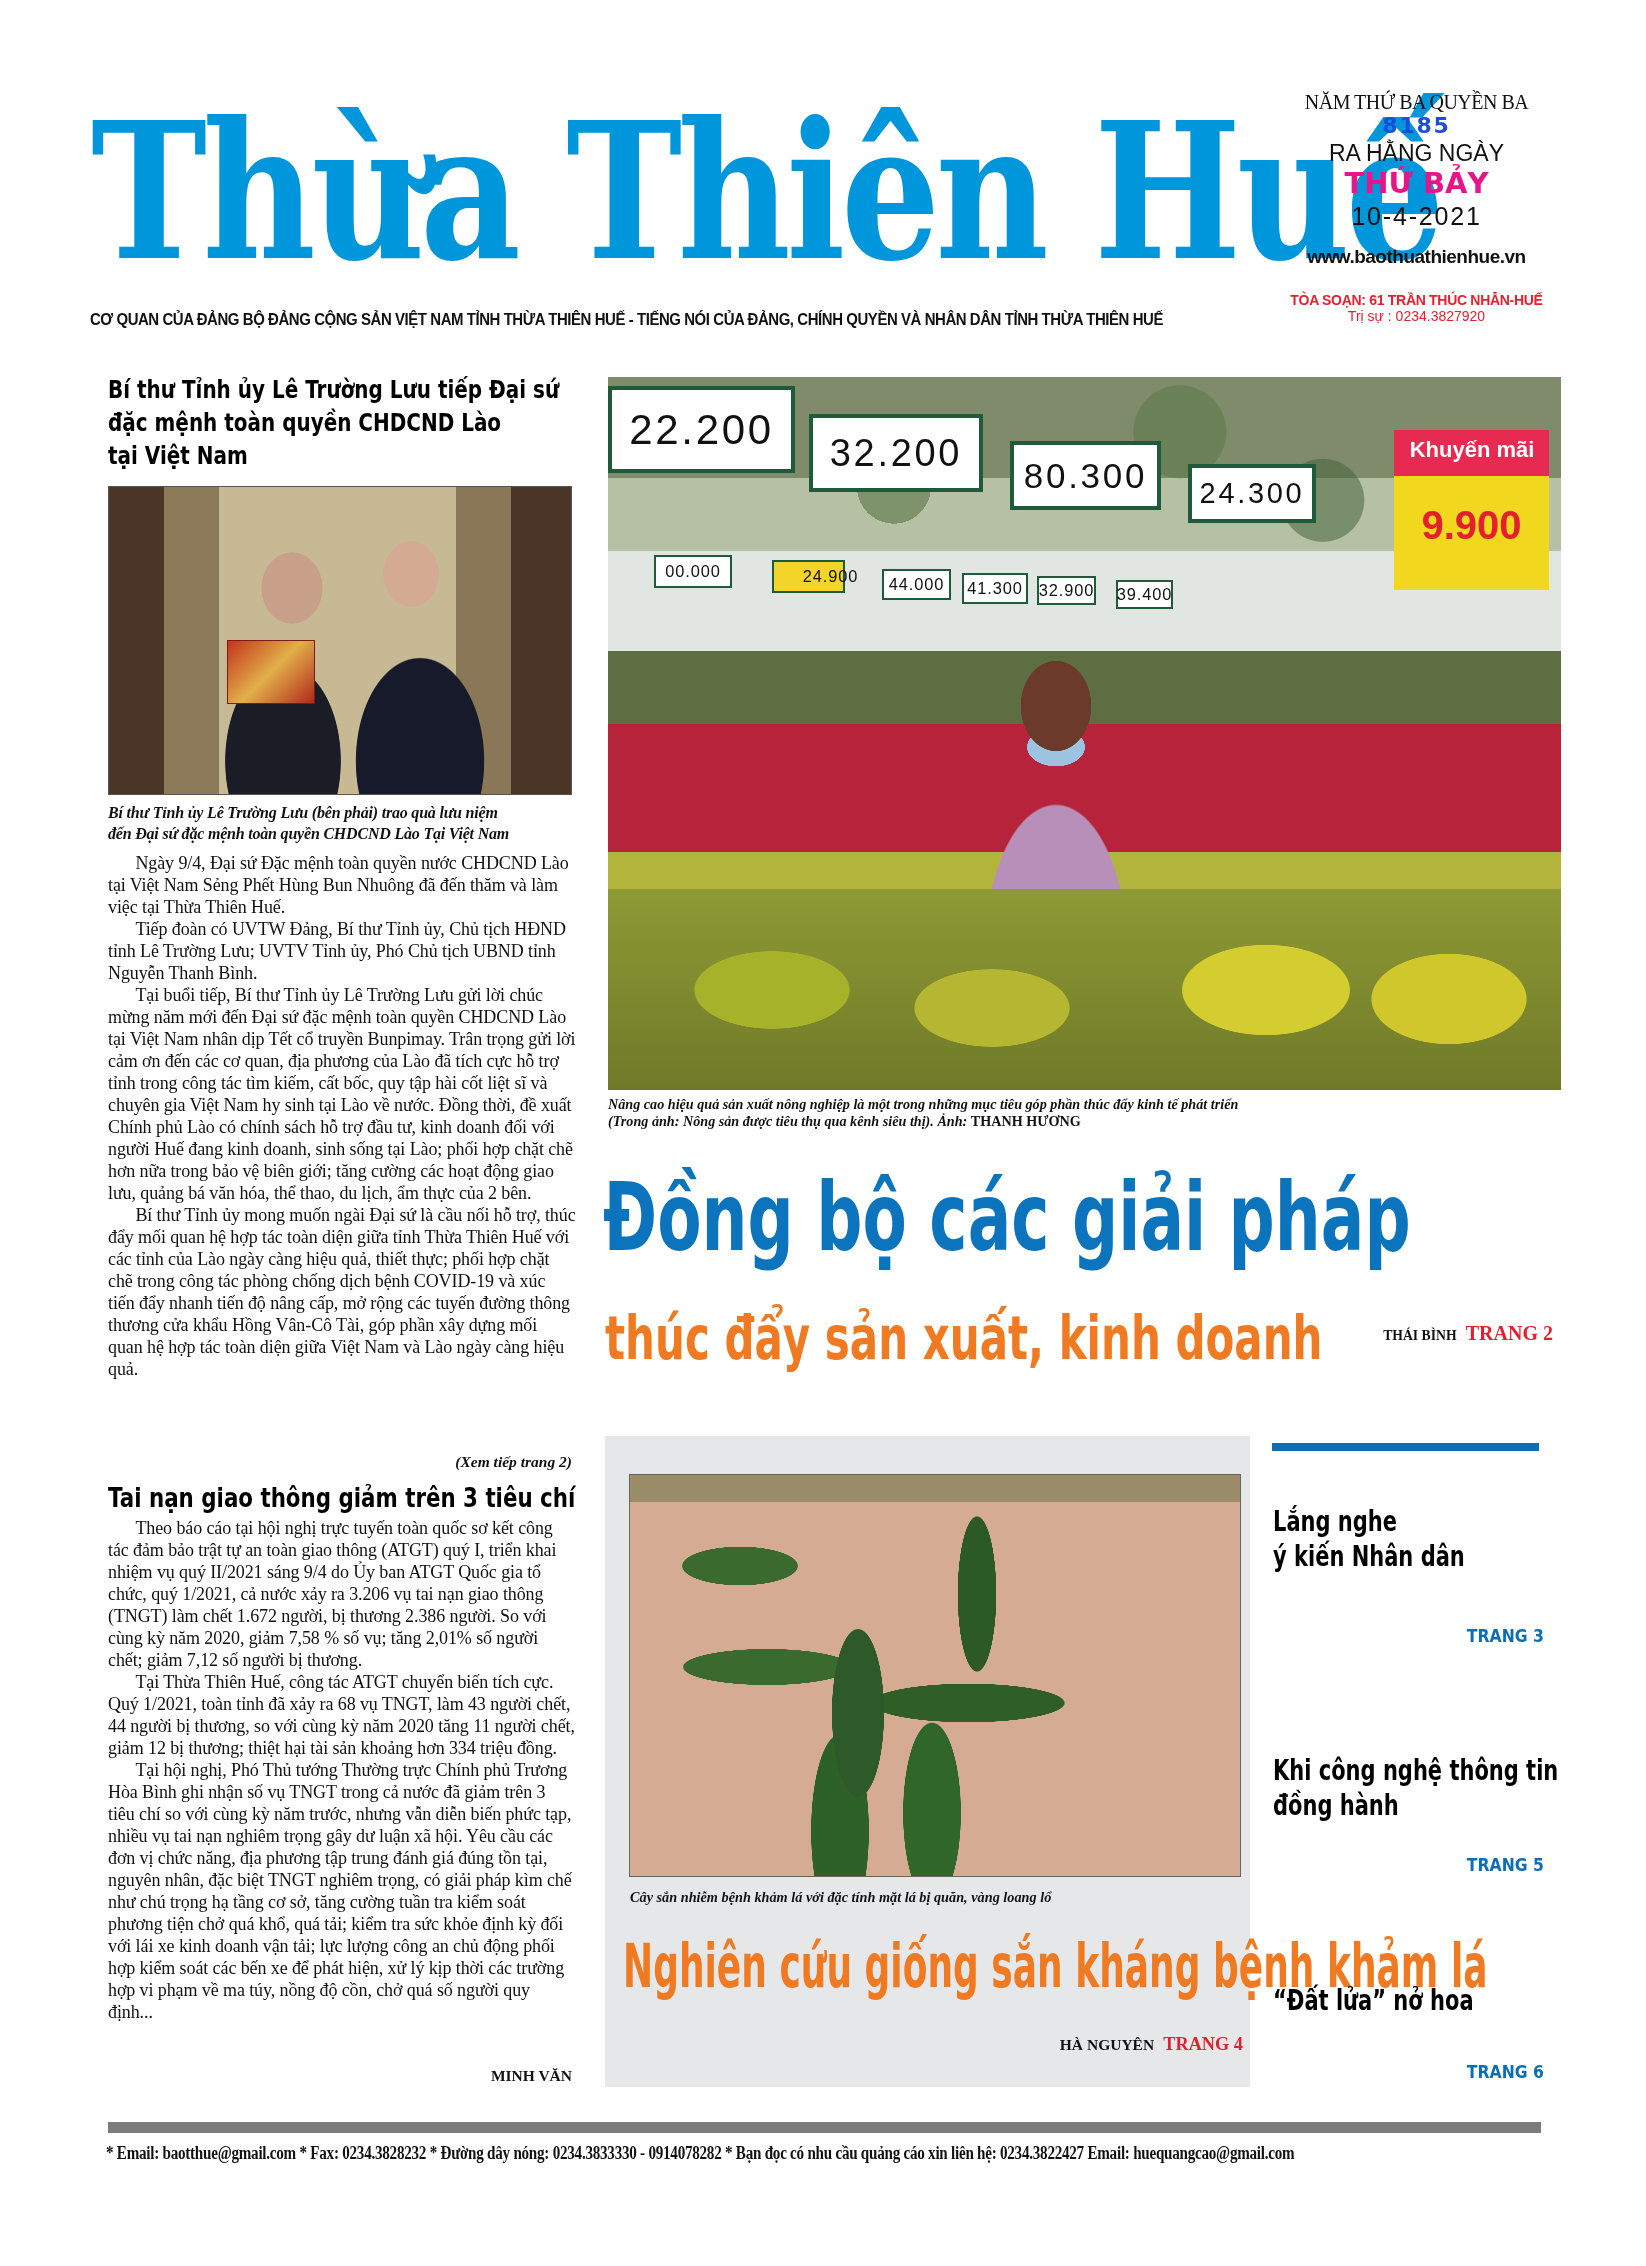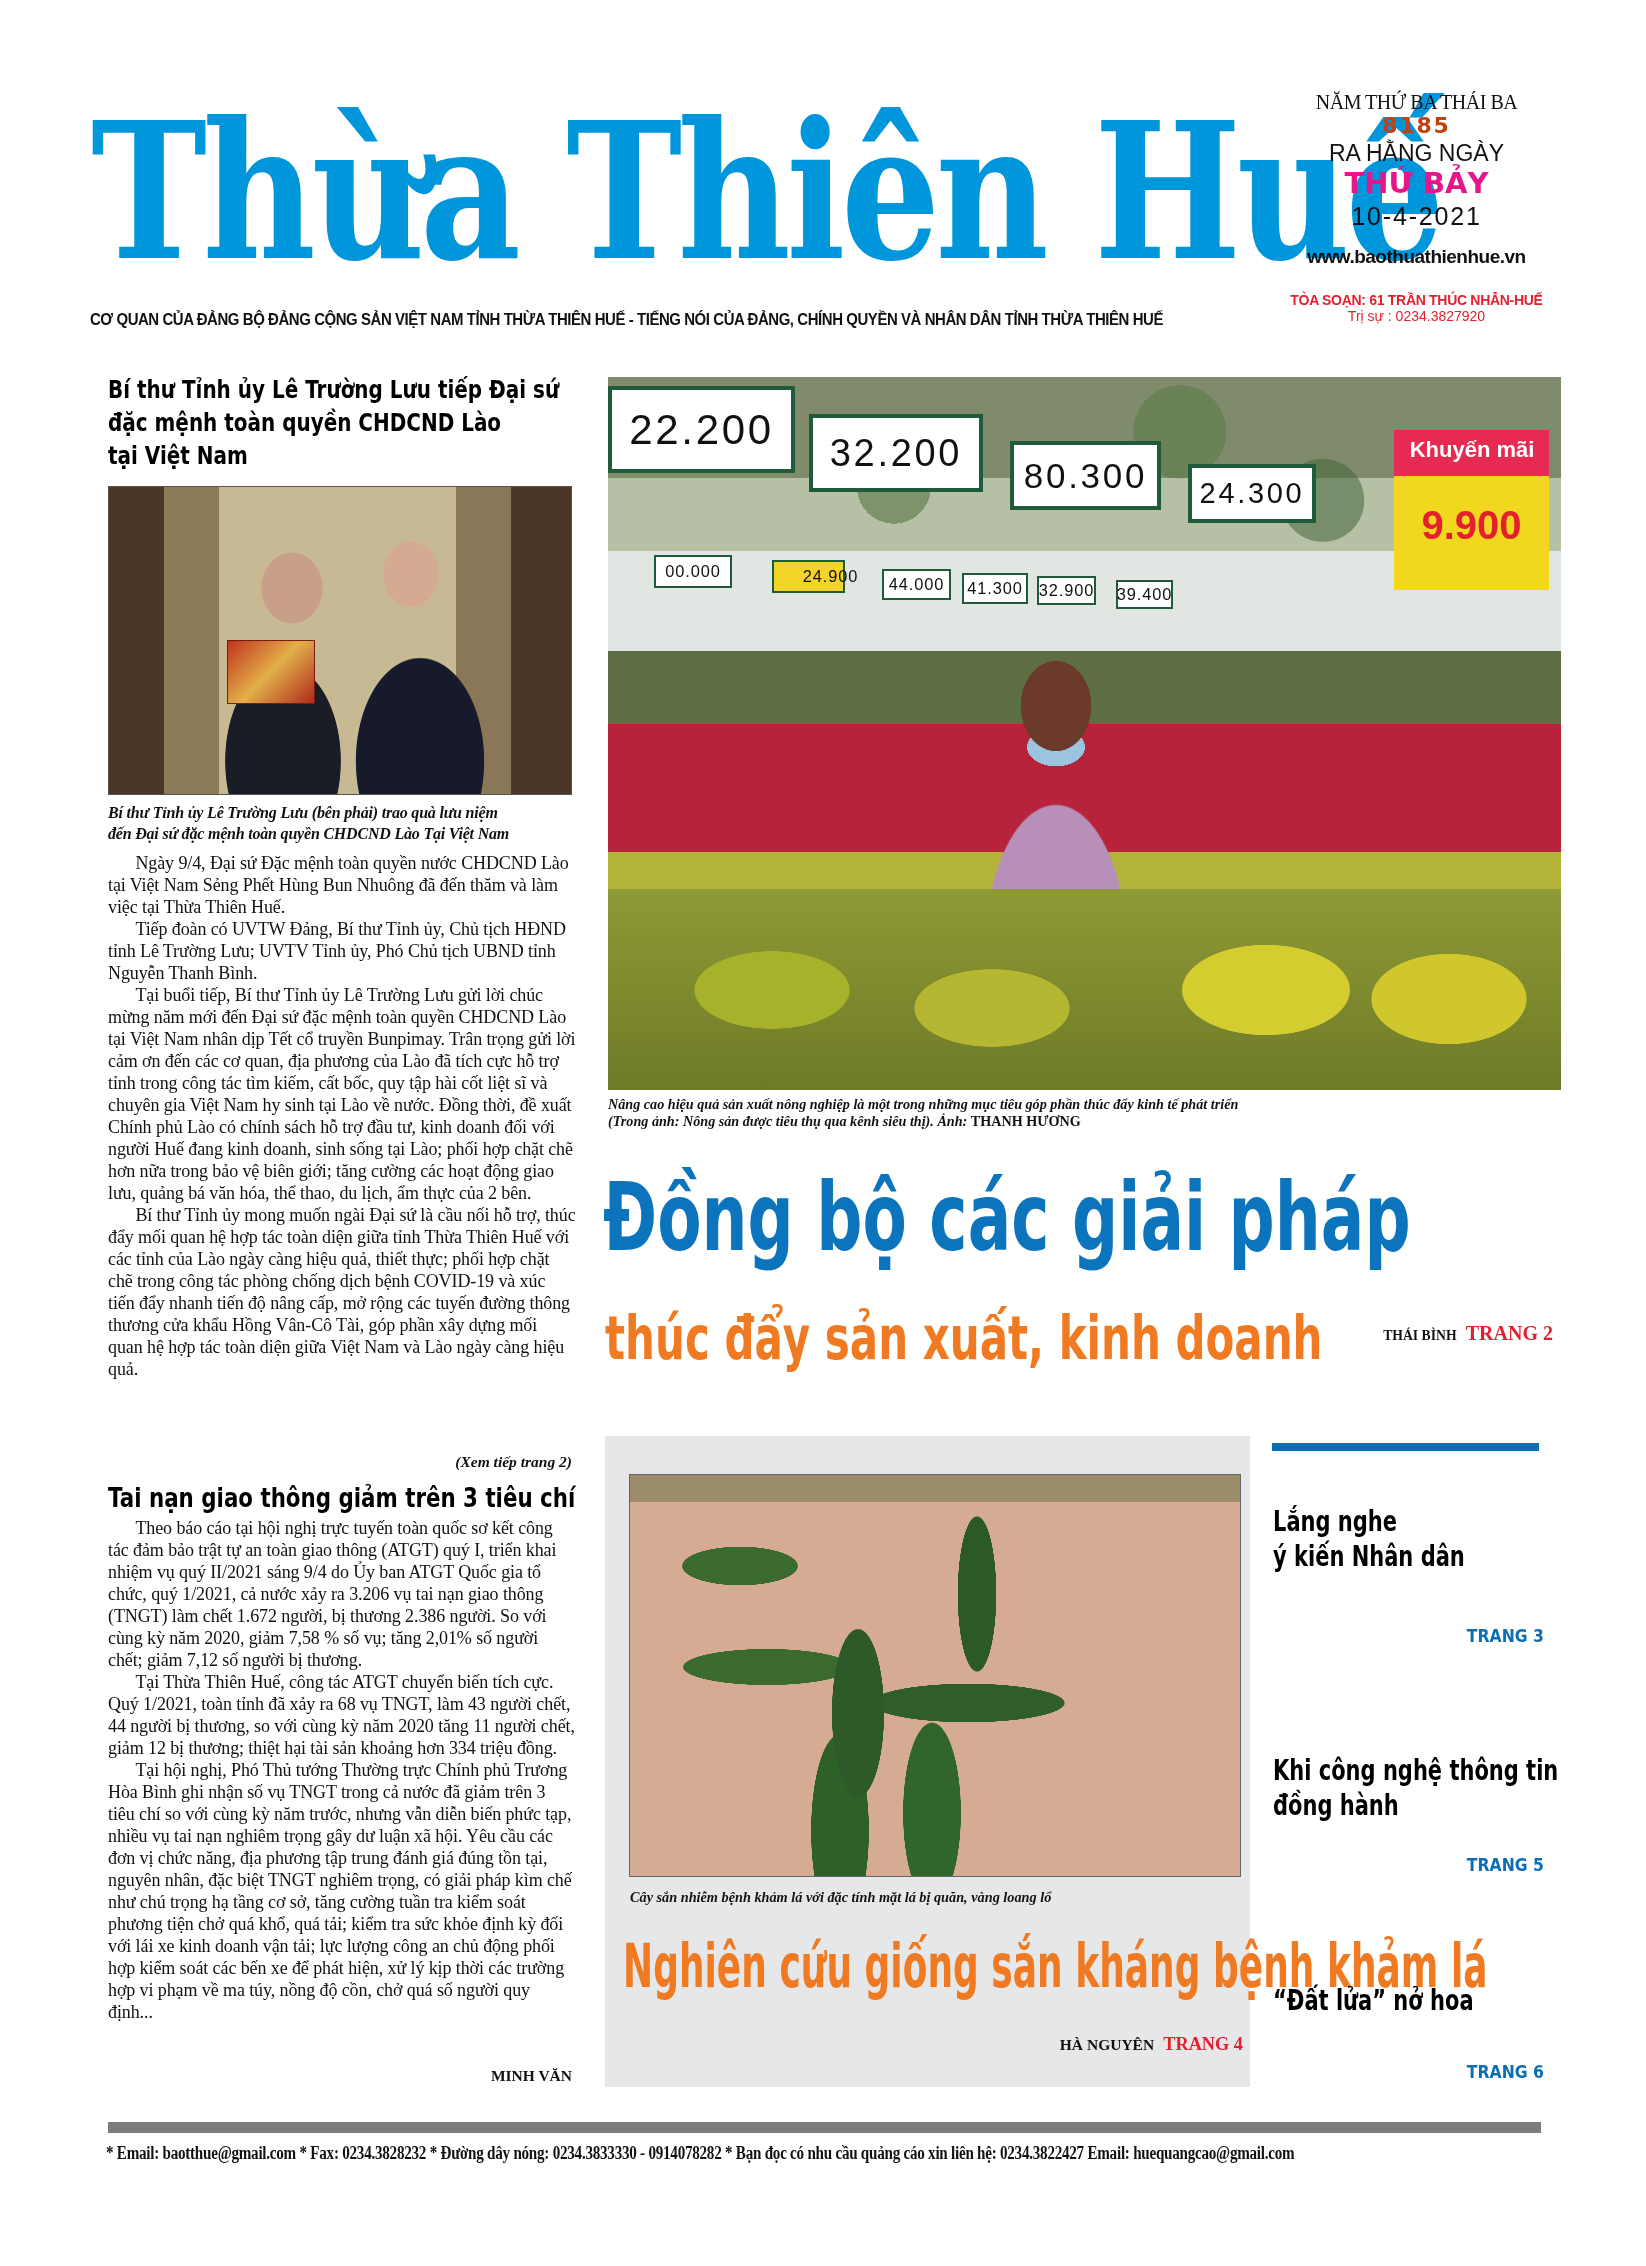--- a/index.html
+++ b/index.html
@@ -17,21 +17,21 @@
     white-space: nowrap;
   }
   .tagline {
     left: 90px; top: 309px; width: 1188px;
     font-family: "Liberation Sans", sans-serif; font-weight: bold;
     font-size: 17.4px; letter-spacing: -0.5px; color: #111;
     white-space: nowrap; transform: scaleX(0.86); transform-origin: left top;
   }
   .info-box { left: 1261px; top: 91px; width: 311px; text-align: center; }
   .info-year { font-family: "Liberation Serif", serif; font-size: 20px; letter-spacing: -0.5px; }
-  .info-issue { font-family: "DejaVu Sans", sans-serif; font-weight: bold; font-size: 22px; color: #c2410c; line-height: 24px; letter-spacing: 1.8px; }
+  .info-issue { font-family: "DejaVu Sans", sans-serif; font-weight: bold; font-size: 22px; color: #1d4ed8; line-height: 24px; letter-spacing: 1.8px; }
   .info-daily { font-family: "Liberation Sans", sans-serif; font-size: 23px; margin-top: 1.8px; }
   .info-day { font-family: "DejaVu Sans", sans-serif; font-weight: bold; font-size: 29px; color: #e6168a; line-height: 33px; }
   .info-date { font-family: "Liberation Sans", sans-serif; font-size: 25px; letter-spacing: 1.8px; margin-top: 1.8px; }
   .info-web { font-family: "Liberation Sans", sans-serif; font-weight: bold; font-size: 19px; margin-top: 15px; letter-spacing: -0.5px; }
   .info-office { font-family: "Liberation Sans", sans-serif; font-weight: bold; font-size: 14px; color: #e5202e; margin-top: 24px; letter-spacing: -0.3px; }
   .info-phone { font-family: "Liberation Sans", sans-serif; font-size: 14px; color: #e5202e; }
 
   
   .headline-sans {
     font-family: "DejaVu Sans", sans-serif; font-weight: bold; color: #000;
@@ -182,21 +182,21 @@
     transform: scaleX(0.84); transform-origin: left top; white-space: nowrap; letter-spacing: -0.3px;
   }
 </style>
 </head>
 <body>
 
 <div class="abs masthead-title">Thừa Thiên Huế</div>
 <div class="abs tagline">CƠ QUAN CỦA ĐẢNG BỘ ĐẢNG CỘNG SẢN VIỆT NAM TỈNH THỪA THIÊN HUẾ  -  TIẾNG NÓI CỦA ĐẢNG, CHÍNH QUYỀN VÀ NHÂN DÂN TỈNH THỪA THIÊN HUẾ</div>
 
 <div class="abs info-box">
-  <div class="info-year">NĂM THỨ BA THÁI BA</div>
+  <div class="info-year">NĂM THỨ BA QUYỀN BA</div>
   <div class="info-issue">8185</div>
   <div class="info-daily">RA HẰNG NGÀY</div>
   <div class="info-day">THỨ BẢY</div>
   <div class="info-date">10-4-2021</div>
   <div class="info-web">www.baothuathienhue.vn</div>
   <div class="info-office">TÒA SOẠN: 61 TRẦN THÚC NHẪN-HUẾ</div>
   <div class="info-phone">Trị sự : 0234.3827920</div>
 </div>
 
 <div class="abs headline-sans lc-title">

